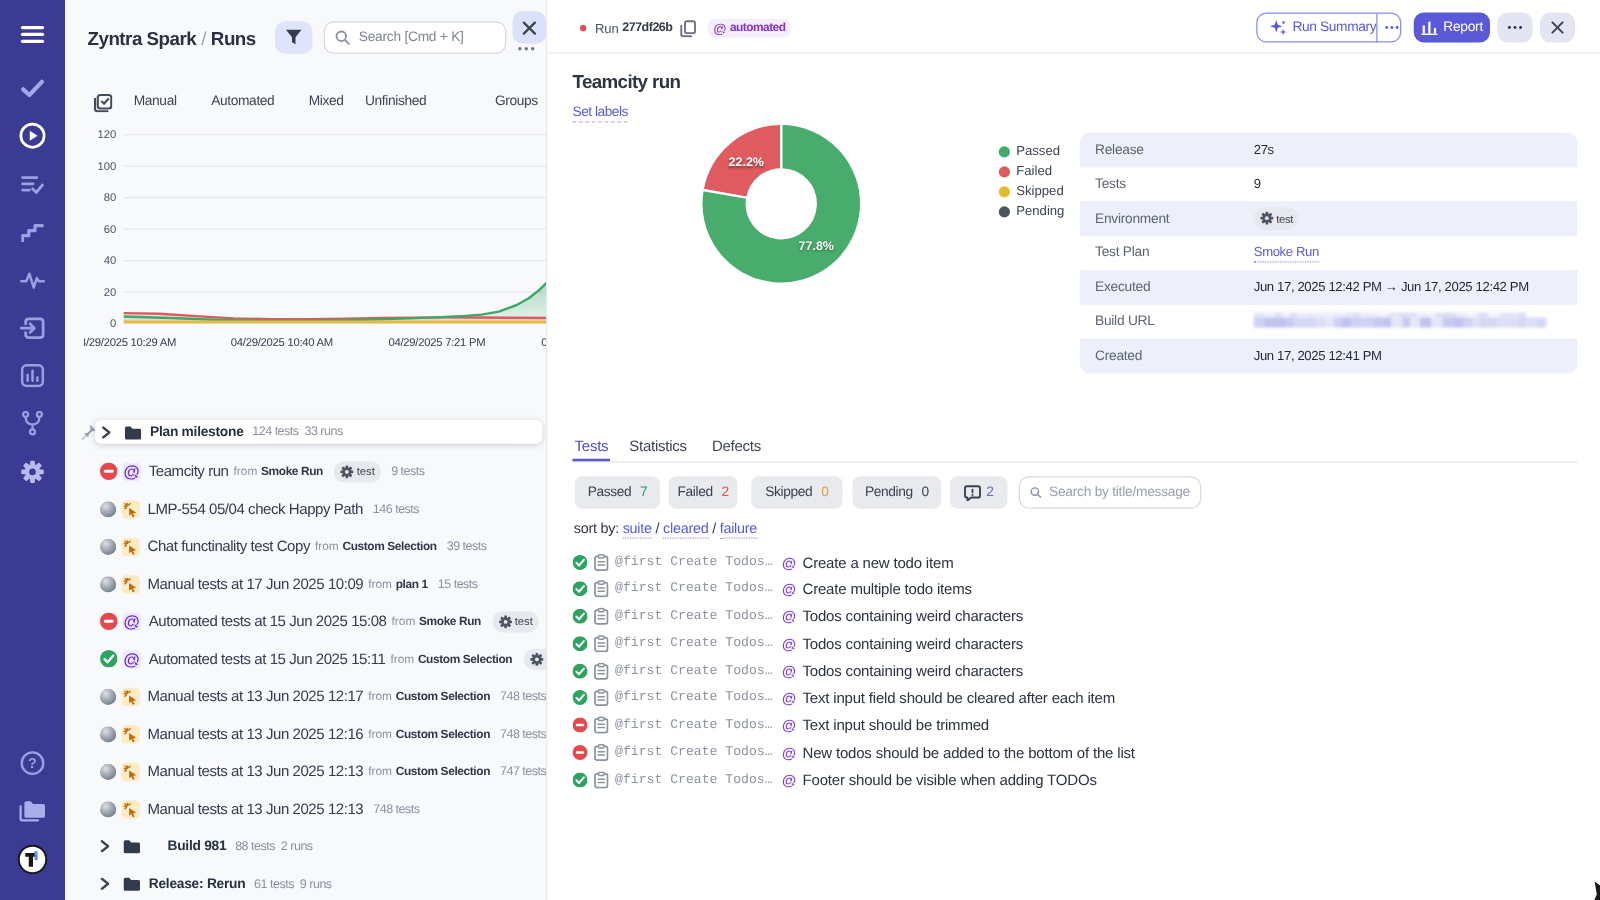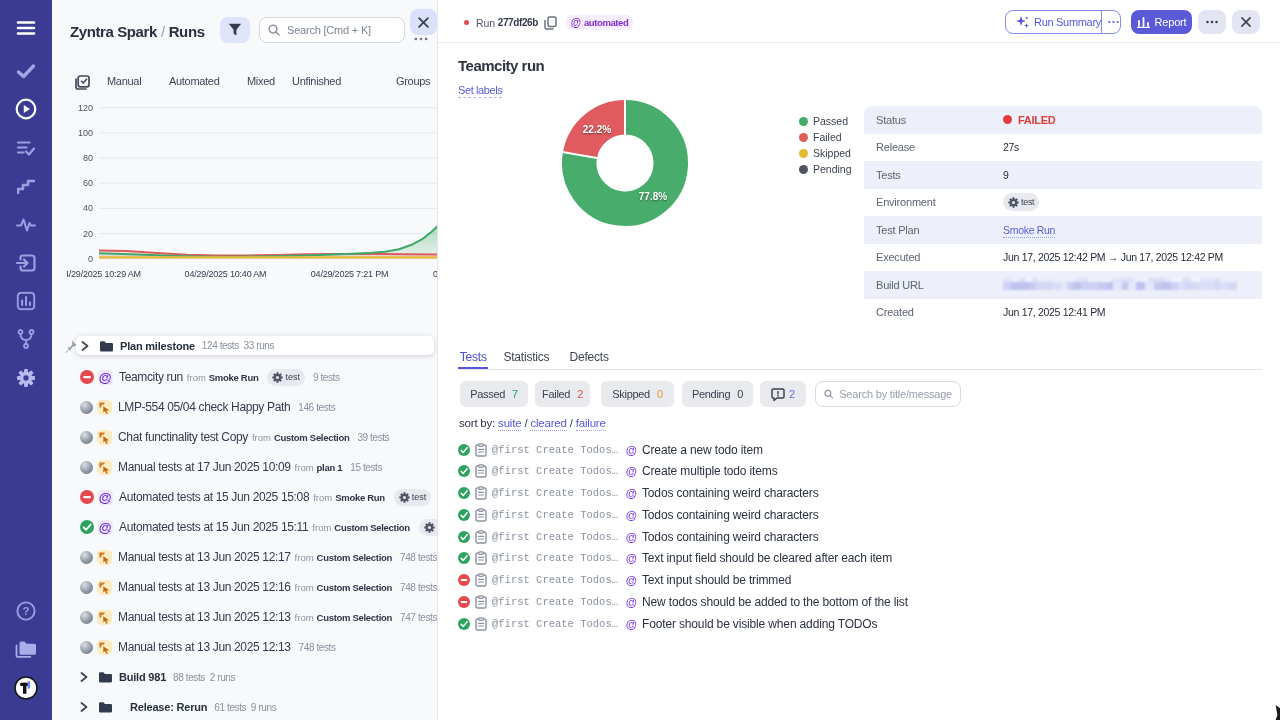--- a/index.html
+++ b/index.html
@@ -498,35 +498,35 @@
       <span class="ic">
         <svg width="8" height="10" viewBox="0 0 8 10">
           <path d="M1.5 1 L6.5 5 L1.5 9" stroke="#3e4554" stroke-width="1.8" fill="none" stroke-linecap="round" stroke-linejoin="round"></path>
         </svg>
       </span>
       <span class="ic" style="margin-left:10px">
         <svg width="14" height="12" viewBox="0 0 14 12">
           <path d="M1 2.4 q0-1.2 1.2-1.2 h3.2 l1.5 1.7 h5.9 q1.2 0 1.2 1.2 v6.2 q0 1.2 -1.2 1.2 h-10.6 q-1.2 0 -1.2-1.2 Z" fill="#323a4e"></path>
         </svg>
       </span>
-      <span class="frow" style="margin-left:7px">Build 981</span>
+      <span class="frow" style="margin-left:22px">Build 981</span>
       <span class="fcnt">88 tests&nbsp;&nbsp;2 runs</span>
     </div>
     <div class="lrow" style="top:696px">
       <span class="ic">
         <svg width="8" height="10" viewBox="0 0 8 10">
           <path d="M1.5 1 L6.5 5 L1.5 9" stroke="#3e4554" stroke-width="1.8" fill="none" stroke-linecap="round" stroke-linejoin="round"></path>
         </svg>
       </span>
       <span class="ic" style="margin-left:10px">
         <svg width="14" height="12" viewBox="0 0 14 12">
           <path d="M1 2.4 q0-1.2 1.2-1.2 h3.2 l1.5 1.7 h5.9 q1.2 0 1.2 1.2 v6.2 q0 1.2 -1.2 1.2 h-10.6 q-1.2 0 -1.2-1.2 Z" fill="#323a4e"></path>
         </svg>
       </span>
-      <span class="frow" style="margin-left:18px">Release: Rerun</span>
+      <span class="frow" style="margin-left:7px">Release: Rerun</span>
       <span class="fcnt">61 tests&nbsp;&nbsp;9 runs</span>
     </div>
   </div>
 <div id="rpanel">
     <div id="rtop"></div>
     <div class="runlbl"><span style="width:5px;height:5px;border-radius:50%;background:#e5484d;display:inline-block;margin-right:7px"></span>Run&nbsp;<b>277df26b</b><span class="ic" style="margin-left:6px">
         <svg width="13" height="14" viewBox="0 0 13 14">
           <rect x="4" y="1" width="8" height="9.5" rx="1.5" stroke="#6b7280" stroke-width="1.5" fill="none"></rect>
           <path d="M9 13 h-6.5 q-1.5 0 -1.5 -1.5 v-7" stroke="#6b7280" stroke-width="1.5" fill="none" stroke-linecap="round"></path>
         </svg>
@@ -591,24 +591,20 @@
         <text x="37" y="35" font-size="10" font-weight="700" fill="#fff" text-anchor="middle" font-family="Liberation Sans" style="text-shadow:0 1px 2px rgba(0,0,0,.45)">22.2%</text>
         <text x="93" y="102" font-size="10" font-weight="700" fill="#fff" text-anchor="middle" font-family="Liberation Sans" style="text-shadow:0 1px 2px rgba(0,0,0,.45)">77.8%</text>
       </svg></div>
     <div class="leg">
       <div><i style="background:#42ad68"></i>Passed</div>
       <div><i style="background:#e05b5b"></i>Failed</div>
       <div><i style="background:#e3bb2f"></i>Skipped</div>
       <div><i style="background:#4e5560"></i>Pending</div>
     </div>
     <div id="itable">
-      <div class="irow">
-        <span class="k">Status</span>
-        <span class="v"><span style="display:inline-flex;align-items:center;color:#e23c3c;font-weight:700;font-size:11px"><span style="width:9px;height:9px;border-radius:50%;background:#e23c3c;display:inline-block;margin-right:6px"></span>FAILED</span></span>
-      </div>
       <div class="irow">
         <span class="k">Release</span>
         <span class="v">27s</span>
       </div>
       <div class="irow">
         <span class="k">Tests</span>
         <span class="v">9</span>
       </div>
       <div class="irow">
         <span class="k">Environment</span>

